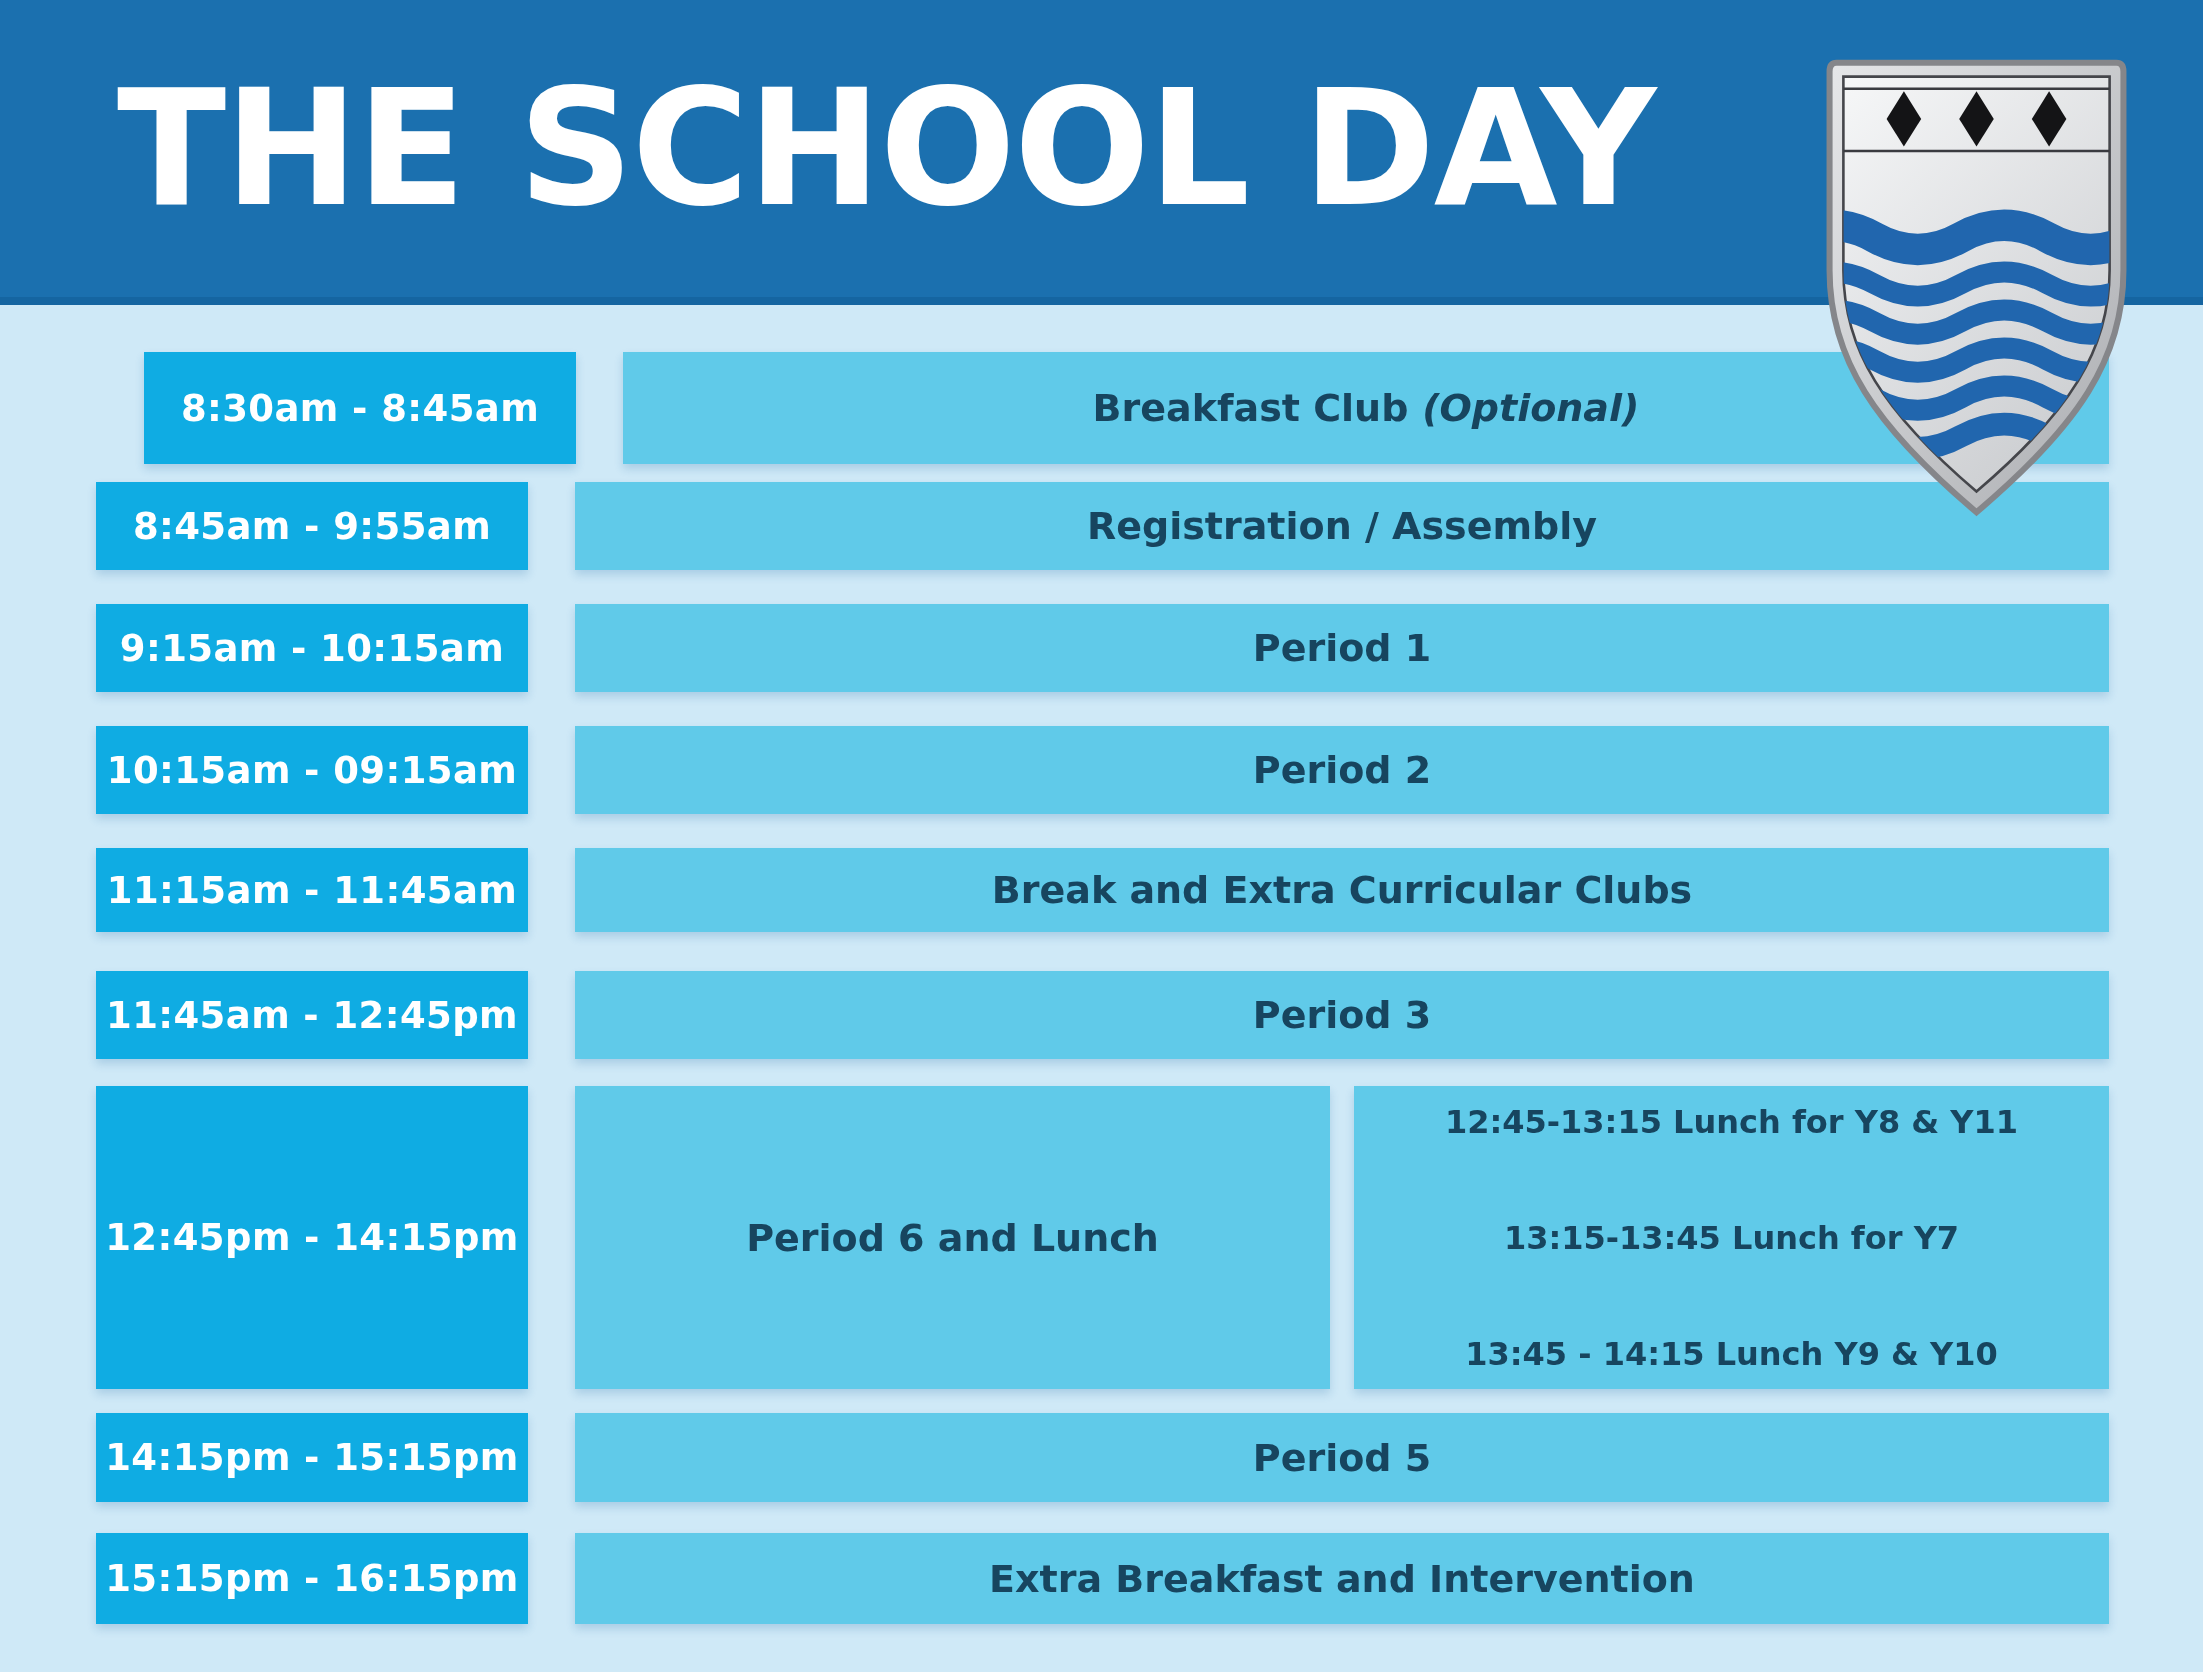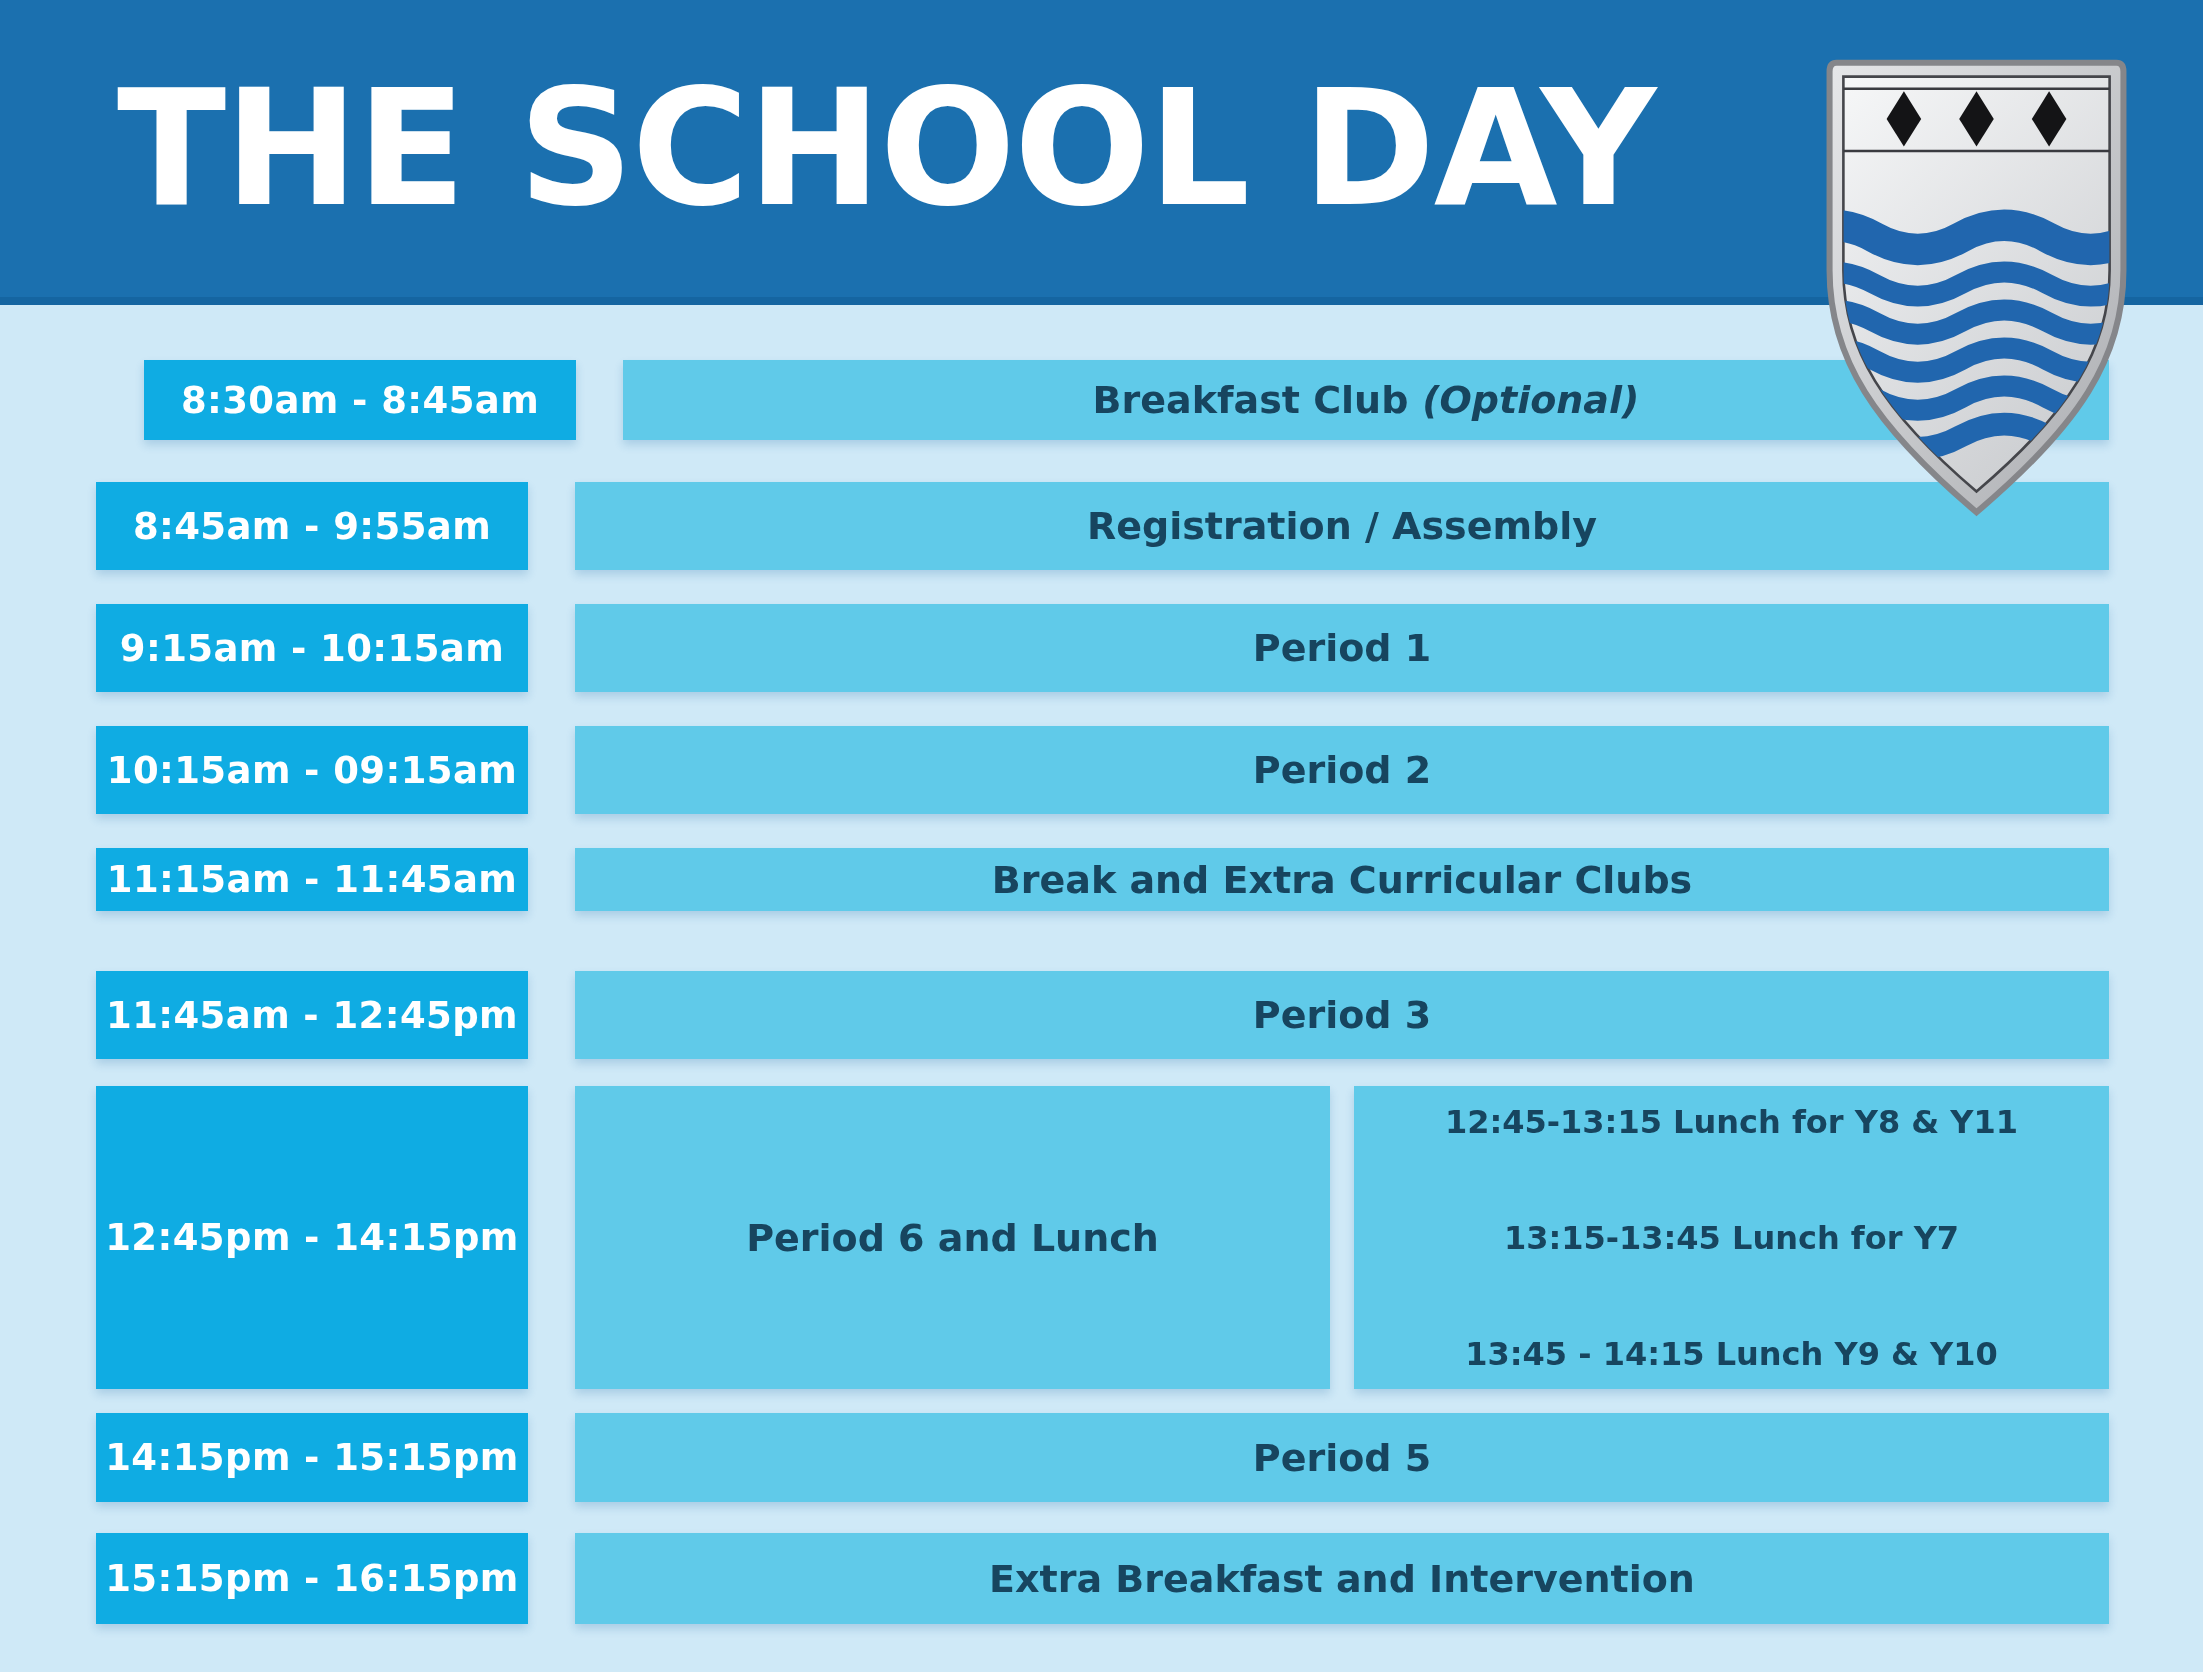--- a/index.html
+++ b/index.html
@@ -150,21 +150,21 @@
         <path d="M30 40 H346 V112 H30 Z" fill="none" stroke="#3A3B40" stroke-width="3"></path>
         <path d="M104 43 L124 75 L104 107 L84 75 Z" fill="#141416"></path>
         <path d="M188 43 L208 75 L188 107 L168 75 Z" fill="#141416"></path>
         <path d="M272 43 L292 75 L272 107 L252 75 Z" fill="#141416"></path>
       </g>
     </svg>
   </div>
 
   <main>
 
-    <div class="row" style="top:360px;height:80px;padding-left:48px;">
+    <div class="row" style="top:352px;height:112px;padding-left:48px;">
       <div class="cell time-cell">8:30am - 8:45am</div>
       <div class="cell activity-cell">
         <span>Breakfast Club</span>
         <span class="note">(Optional)</span>
       </div>
     </div>
 
     <div class="row" style="top:482px;height:88px;">
       <div class="cell time-cell">8:45am - 9:55am</div>
       <div class="cell activity-cell">
@@ -179,21 +179,21 @@
       </div>
     </div>
 
     <div class="row" style="top:726px;height:88px;">
       <div class="cell time-cell">10:15am - 09:15am</div>
       <div class="cell activity-cell">
         <span>Period 2</span>
       </div>
     </div>
 
-    <div class="row" style="top:848px;height:63px;">
+    <div class="row" style="top:848px;height:84px;">
       <div class="cell time-cell">11:15am - 11:45am</div>
       <div class="cell activity-cell">
         <span>Break and Extra Curricular Clubs</span>
       </div>
     </div>
 
     <div class="row" style="top:971px;height:88px;">
       <div class="cell time-cell">11:45am - 12:45pm</div>
       <div class="cell activity-cell">
         <span>Period 3</span>

